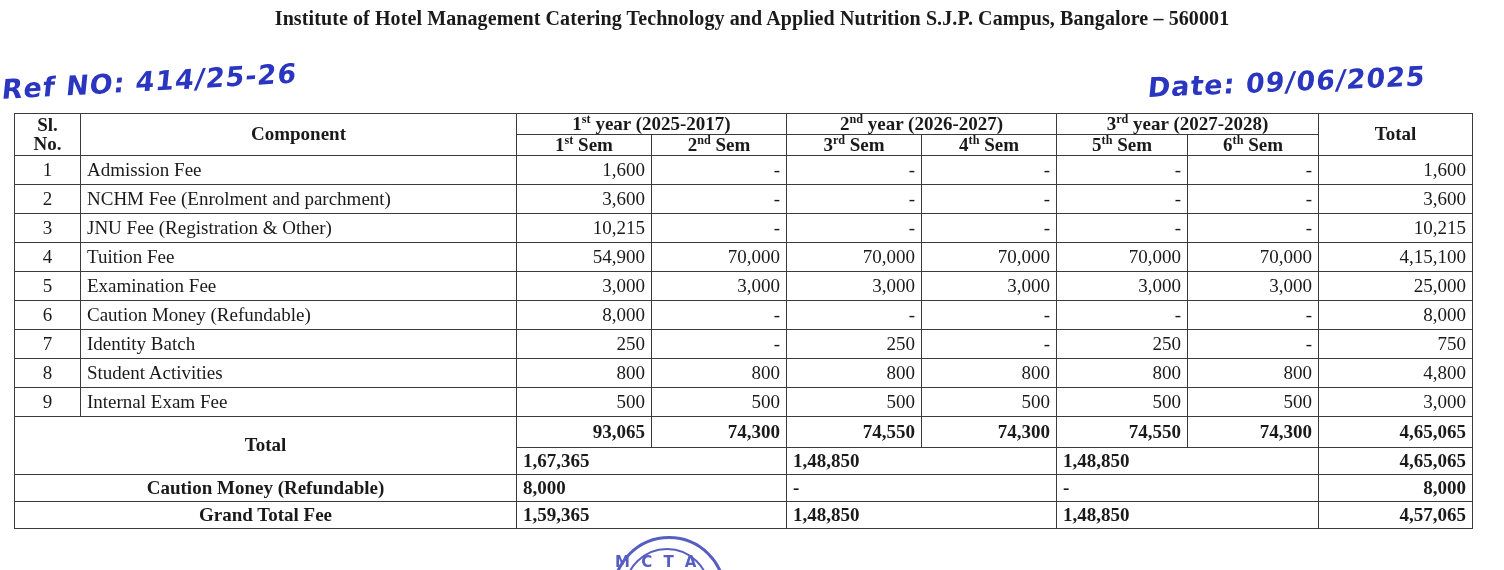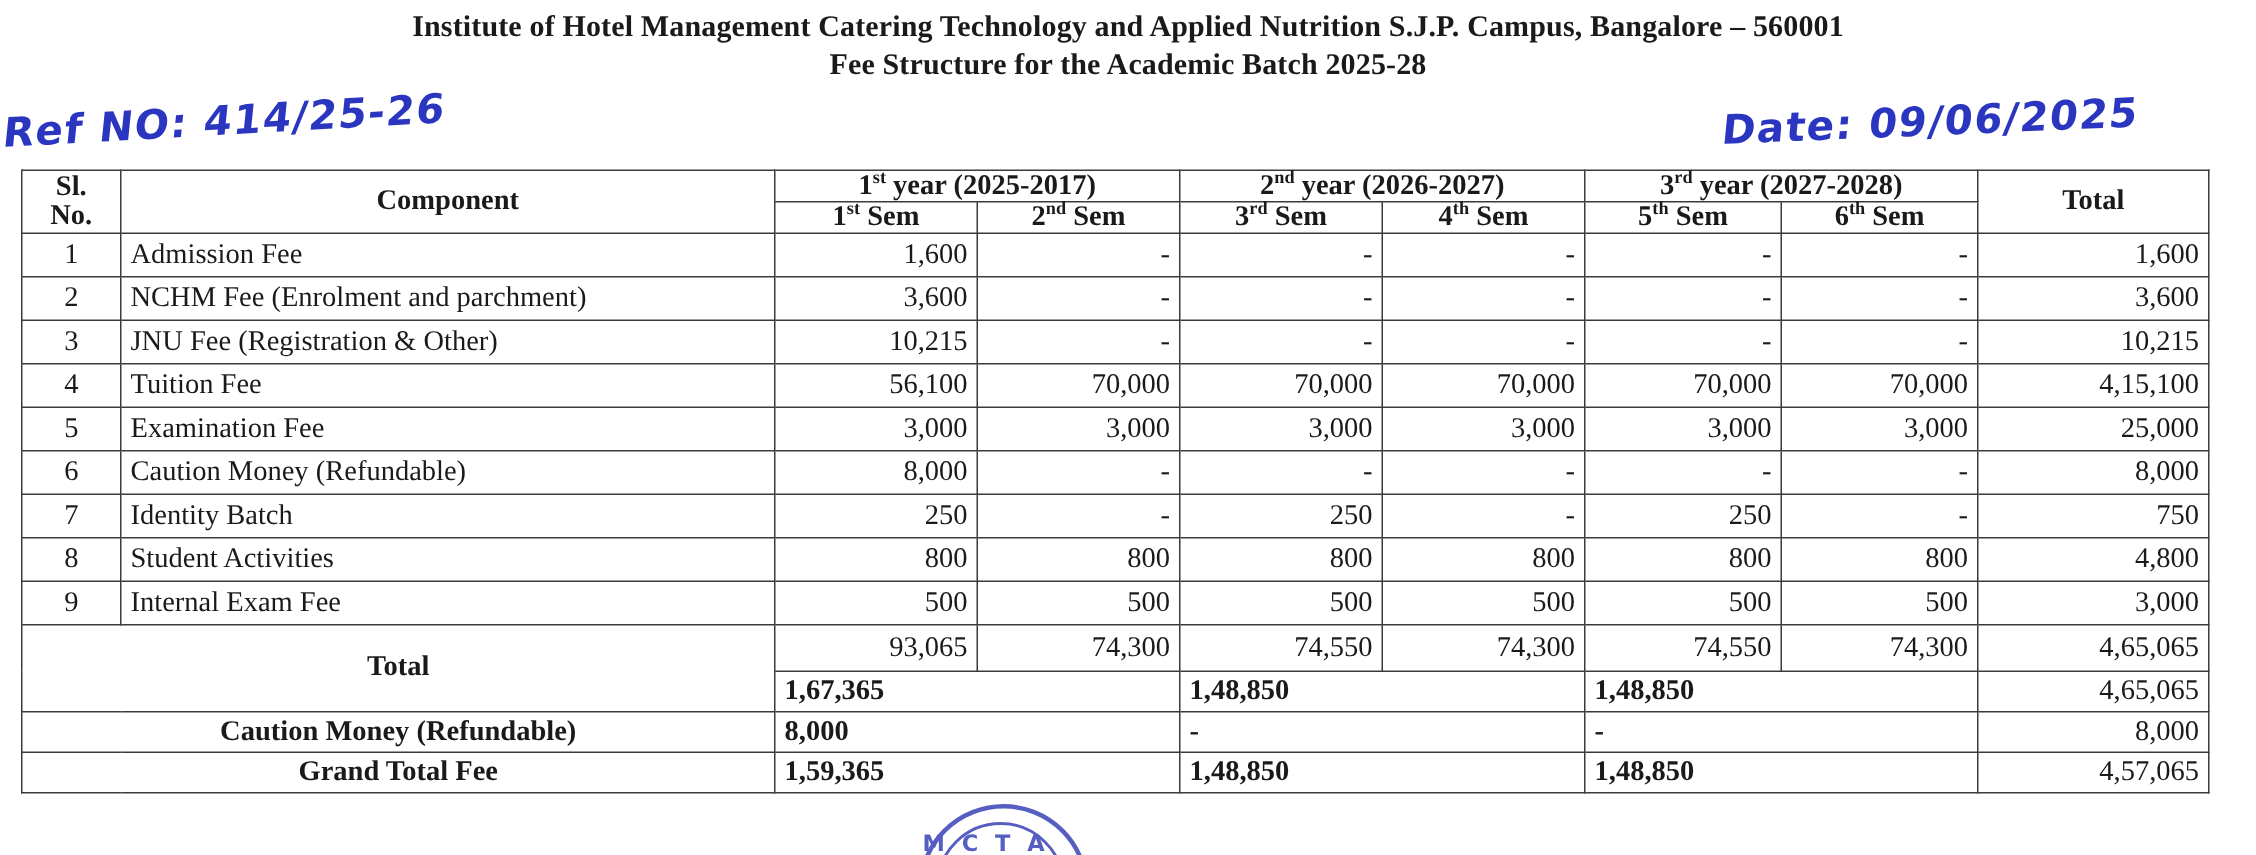--- a/index.html
+++ b/index.html
@@ -93,21 +93,21 @@
   tr.datarow td { height: 28px; }
 
   td.f-label {
     text-align: center;
     font-weight: bold;
     font-size: 21px;
   }
   td.f-num {
     text-align: right;
     padding-right: 12px;
-    font-weight: normal;
+    font-weight: bold;
     font-size: 20px;
   }
   td.f-span {
     text-align: left;
     padding-right: 12px;
     font-weight: bold;
     font-size: 20px;
   }
   tr.totrow1 td { height: 30px; }
   tr.totrow2 td { height: 26px; }
@@ -165,21 +165,20 @@
     opacity: 0.55;
   }
 </style>
 </head>
 <body>
 
 <div class="page">
 
   <div class="heading">
     <div class="line line1">Institute of Hotel Management Catering Technology and Applied Nutrition S.J.P. Campus, Bangalore – 560001</div>
-    <div class="line line3">Fee Structure for the Academic Batch 2025-28</div>
   </div>
 
   <div class="hand hand-ref">Ref NO: 414/25-26</div>
   <div class="hand hand-date">Date: 09/06/2025</div>
 
   <div class="tablewrap">
     <table class="fee">
       <colgroup>
         <col style="width:66px">
         <col style="width:436px">
@@ -250,21 +249,21 @@
           <td class="c-num">-</td>
           <td class="c-num">-</td>
           <td class="c-num">-</td>
           <td class="c-num">-</td>
           <td class="c-num">-</td>
           <td class="c-tot">10,215</td>
         </tr>
         <tr class="datarow">
           <td class="c-slno">4</td>
           <td class="c-comp">Tuition Fee</td>
-          <td class="c-num">56,100</td>
+          <td class="c-num">54,900</td>
           <td class="c-num">70,000</td>
           <td class="c-num">70,000</td>
           <td class="c-num">70,000</td>
           <td class="c-num">70,000</td>
           <td class="c-num">70,000</td>
           <td class="c-tot">4,15,100</td>
         </tr>
         <tr class="datarow">
           <td class="c-slno">5</td>
           <td class="c-comp">Examination Fee</td>

